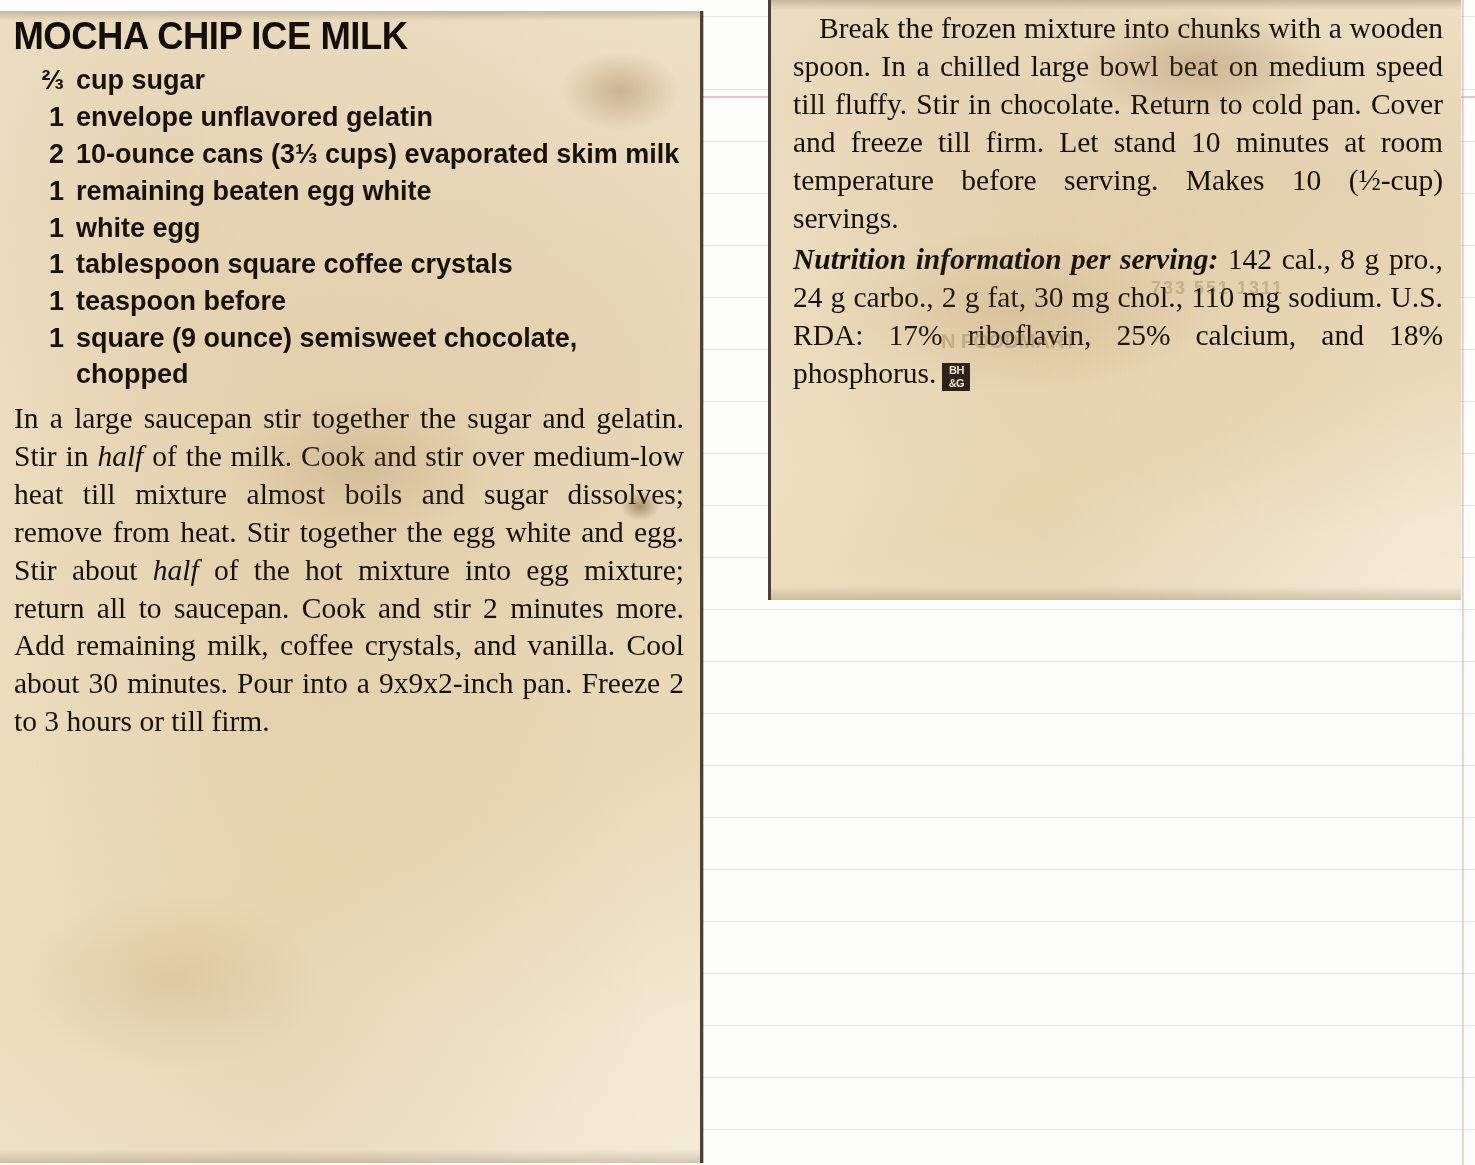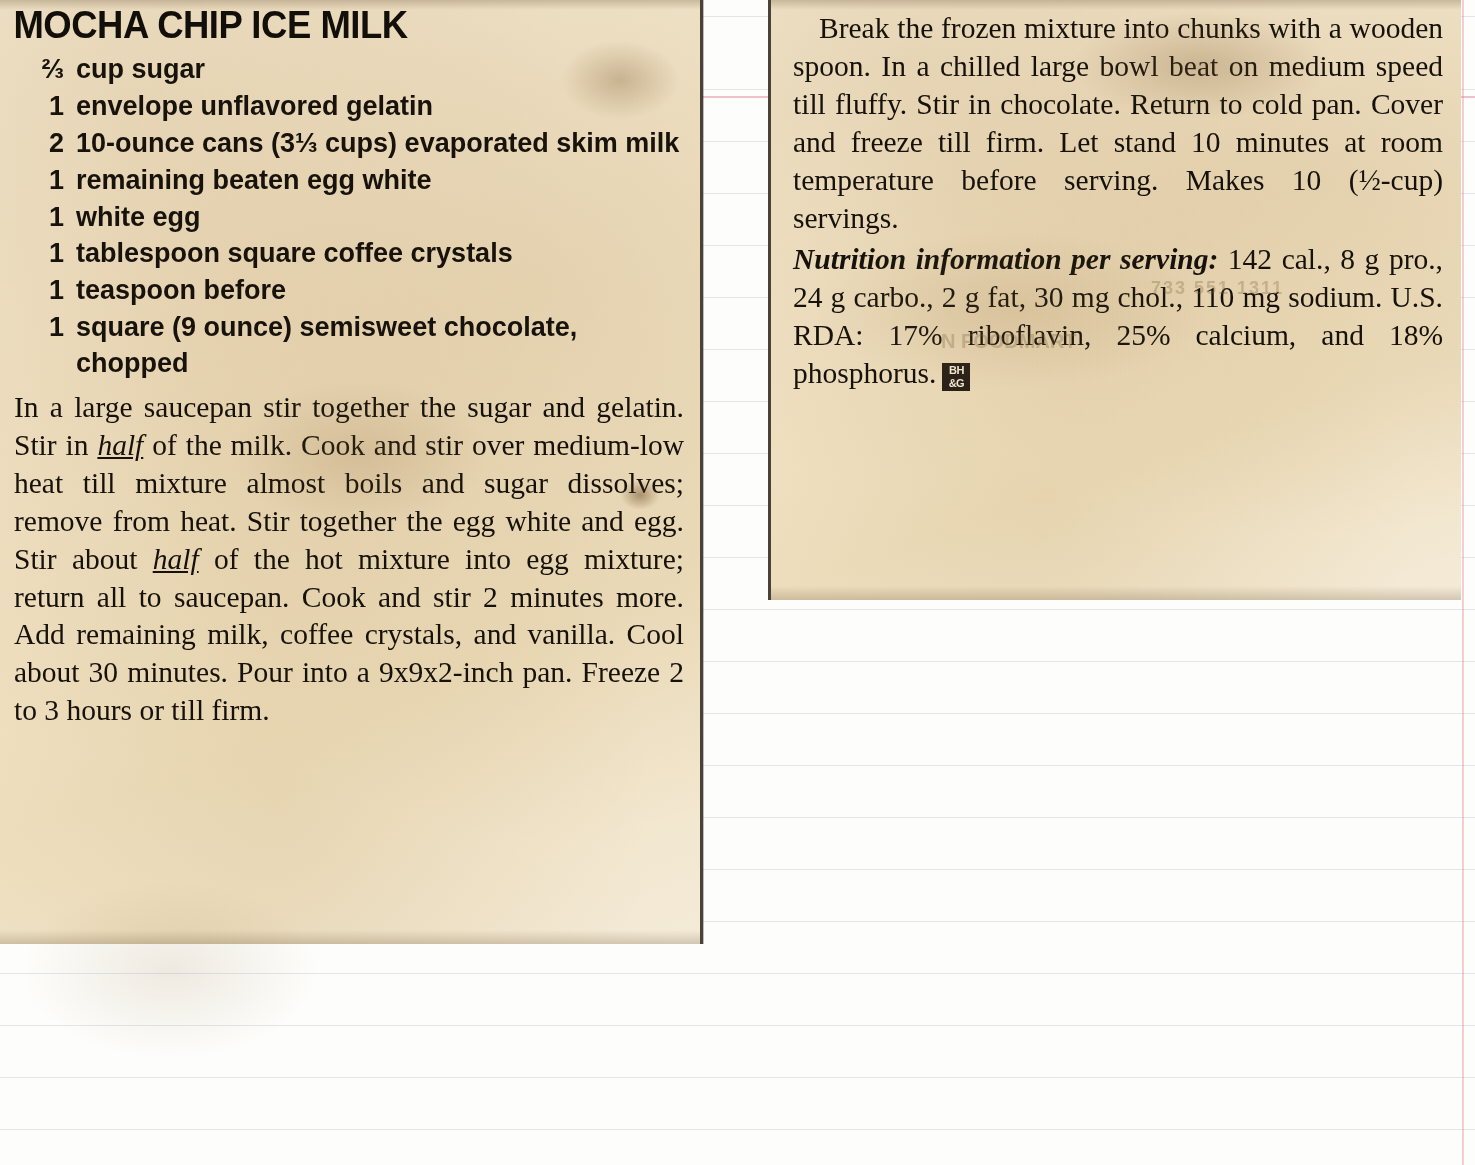--- a/index.html
+++ b/index.html
@@ -59,23 +59,23 @@
     background:
       radial-gradient(ellipse at 18% 12%, rgba(180,140,80,0.22), rgba(255,255,255,0) 55%),
       radial-gradient(ellipse at 78% 30%, rgba(170,130,70,0.20), rgba(255,255,255,0) 60%),
       radial-gradient(ellipse at 40% 85%, rgba(190,155,95,0.18), rgba(255,255,255,0) 62%),
       linear-gradient(160deg, #f6ecd6 0%, #f3e6cb 35%, #efe0c0 70%, #f4ebd8 100%);
     color: #16120c;
   }
 
   #col-left {
     left: 0px;
-    top: 0px;
+    top: 11px;
     width: 700px;
-    height: 944px;
+    height: 1152px;
     border-right: 3px solid #4a4238;
     box-shadow: 1px 0 0 rgba(0,0,0,0.25);
   }
   #col-right {
     left: 768px;
     top: 0px;
     width: 690px;
     height: 600px;
     border-left: 3px solid #4a4238;
   }
@@ -128,21 +128,21 @@
 
   .method {
     font-family: "Liberation Serif", serif;
     font-size: 29.5px;
     line-height: 1.285;
     text-align: justify;
     padding: 6px 16px 0 14px;
     color: #16120b;
     hyphens: manual;
   }
-  .method i { font-style: italic; text-decoration: underline; }
+  .method i { font-style: italic; }
 
   
   .cont {
     font-family: "Liberation Serif", serif;
     font-size: 29.5px;
     line-height: 1.285;
     text-align: justify;
     padding: 10px 18px 0 22px;
     color: #16120b;
     text-indent: 26px;

